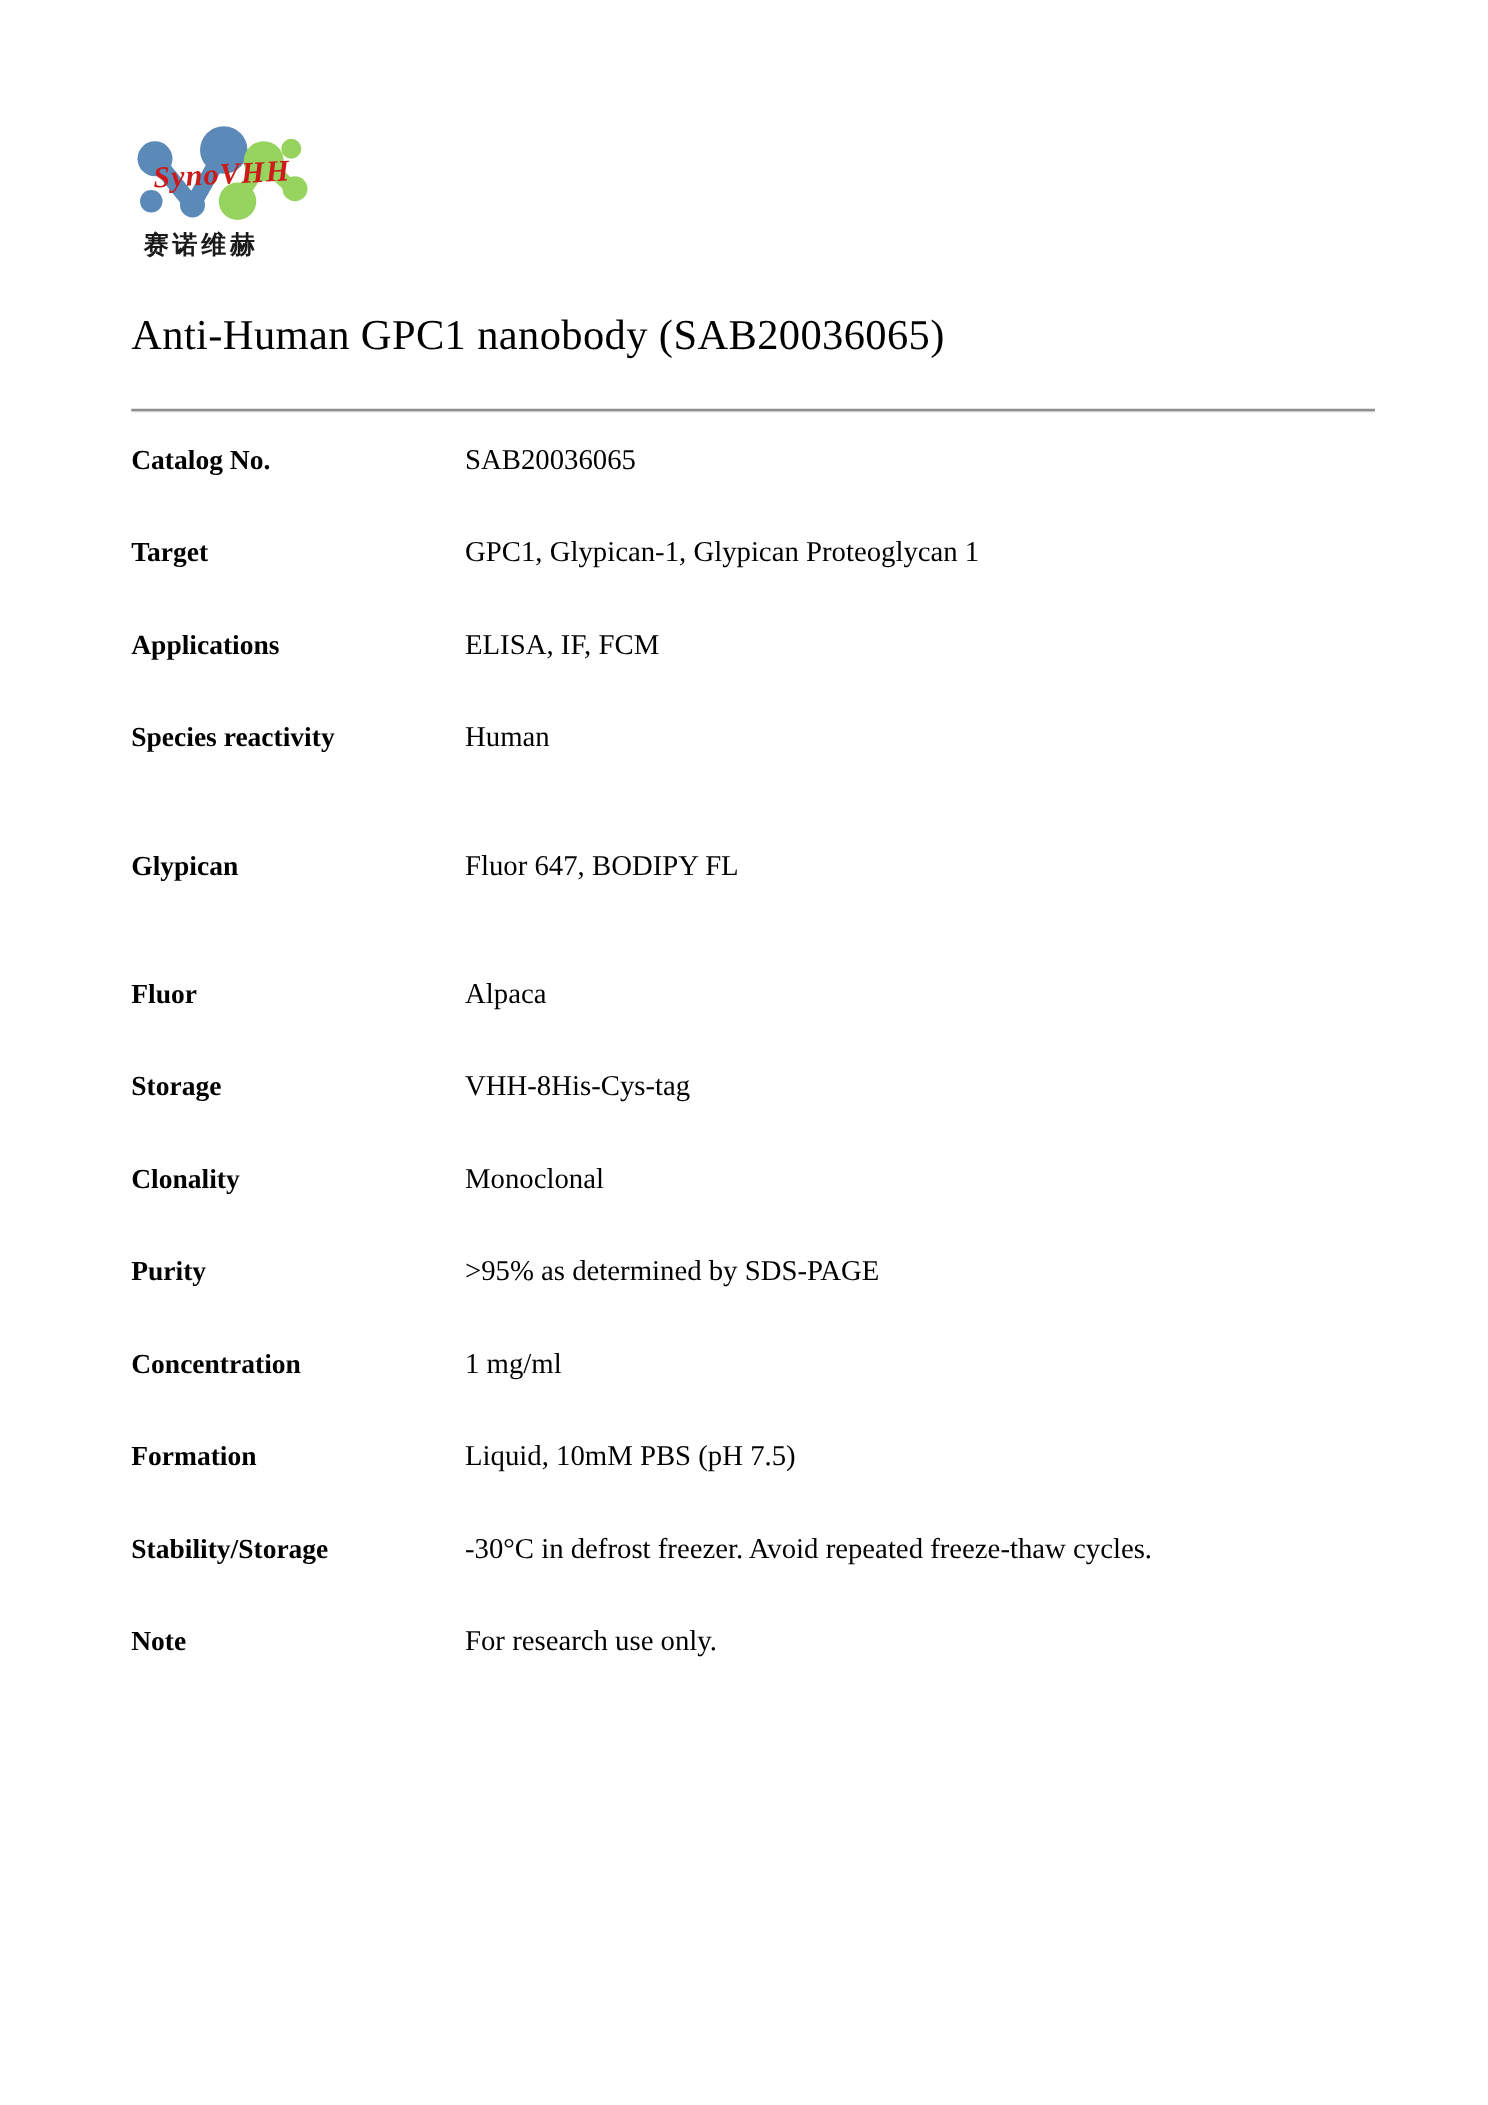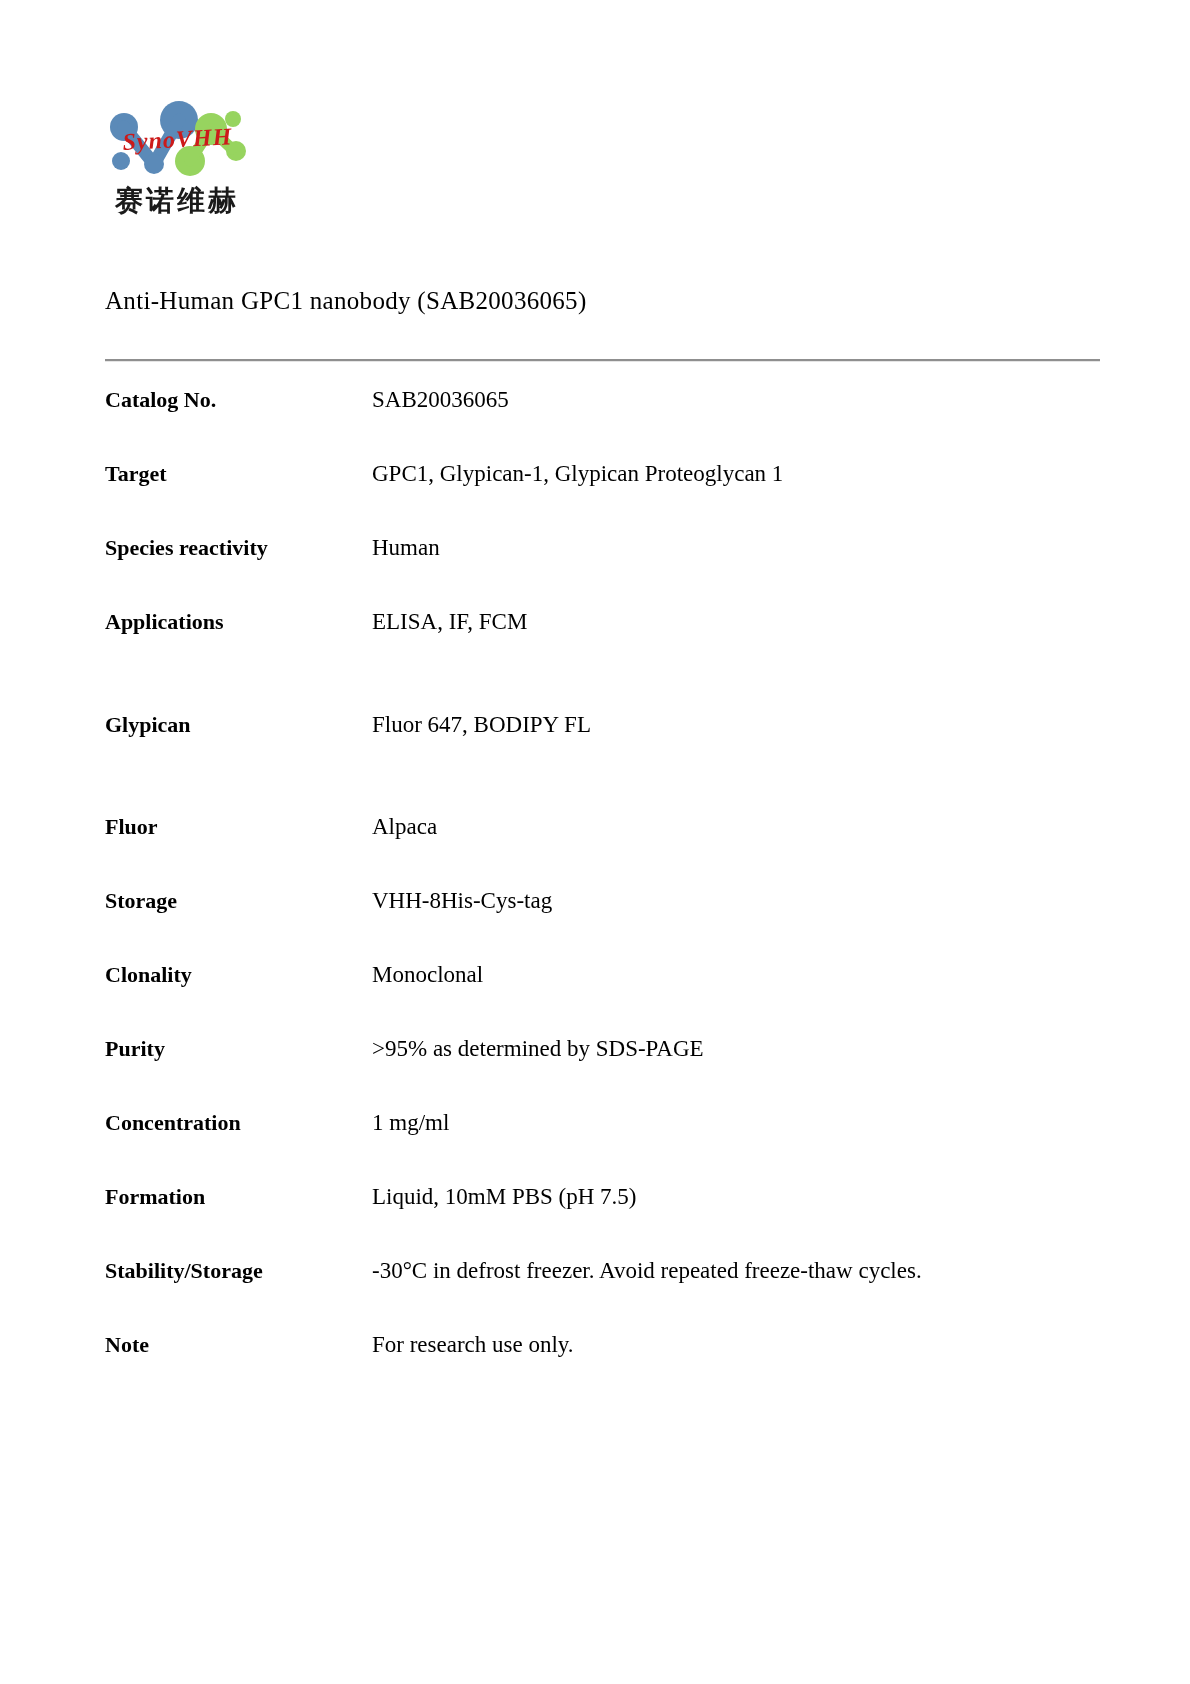--- a/index.html
+++ b/index.html
@@ -9,27 +9,27 @@
     font-family:"Liberation Serif","DejaVu Serif",serif;
     color:#000; overflow:hidden;
   }
   .page { width:1190px; height:1684px; padding:0 90px 0 105px; }
 
   
   .header { padding-top:98px; }
   .logo-svg { display:block; margin-left:-4px; }
   .brand-cn {
     font-family:"DejaVu Sans","Liberation Sans",sans-serif;
-    font-size:28px; font-weight:700; color:#1a1a1a;
+    font-size:20px; font-weight:700; color:#1a1a1a;
     letter-spacing:3px; margin-top:2px; margin-left:10px;
   }
 
   
   .title {
-    margin-top:63px; font-size:25px; font-weight:400;
+    margin-top:42px; font-size:34px; font-weight:400;
     line-height:36px; letter-spacing:0.3px;
   }
   .divider {
     border:none; border-top:2px solid #8f8f8f;
     box-shadow:0 1px 0 rgba(0,0,0,0.10);
     margin-top:40px; margin-bottom:2px; width:100%;
   }
 
   
   .spec-table { width:100%; }
@@ -82,27 +82,27 @@
       <div class="label">Catalog No.</div>
       <div class="value">SAB20036065</div>
     </div>
 
     <div class="row">
       <div class="label">Target</div>
       <div class="value">GPC1, Glypican-1, Glypican Proteoglycan 1</div>
     </div>
 
     <div class="row">
-      <div class="label">Species reactivity</div>
-      <div class="value">Human</div>
+      <div class="label">Applications</div>
+      <div class="value">ELISA, IF, FCM</div>
     </div>
 
     <div class="row">
-      <div class="label">Applications</div>
-      <div class="value">ELISA, IF, FCM</div>
+      <div class="label">Species reactivity</div>
+      <div class="value">Human</div>
     </div>
 
     <div class="row row-multi">
       <div class="label">Glypican</div>
       <div class="value">
         <span class="vline">Fluor 647, BODIPY FL</span>
       </div>
     </div>
 
     <div class="row">

